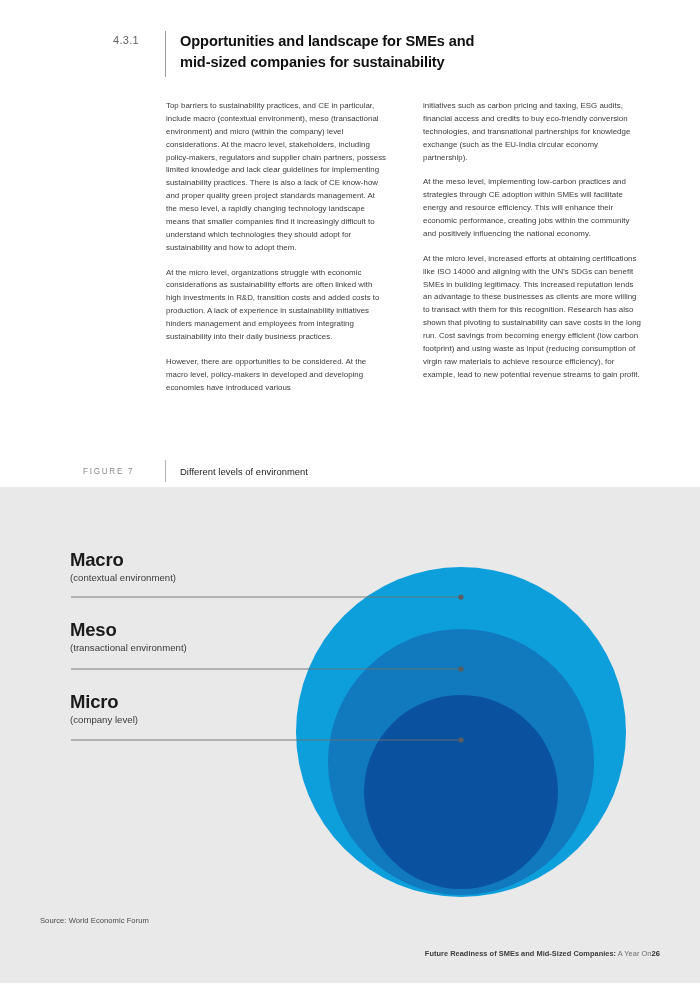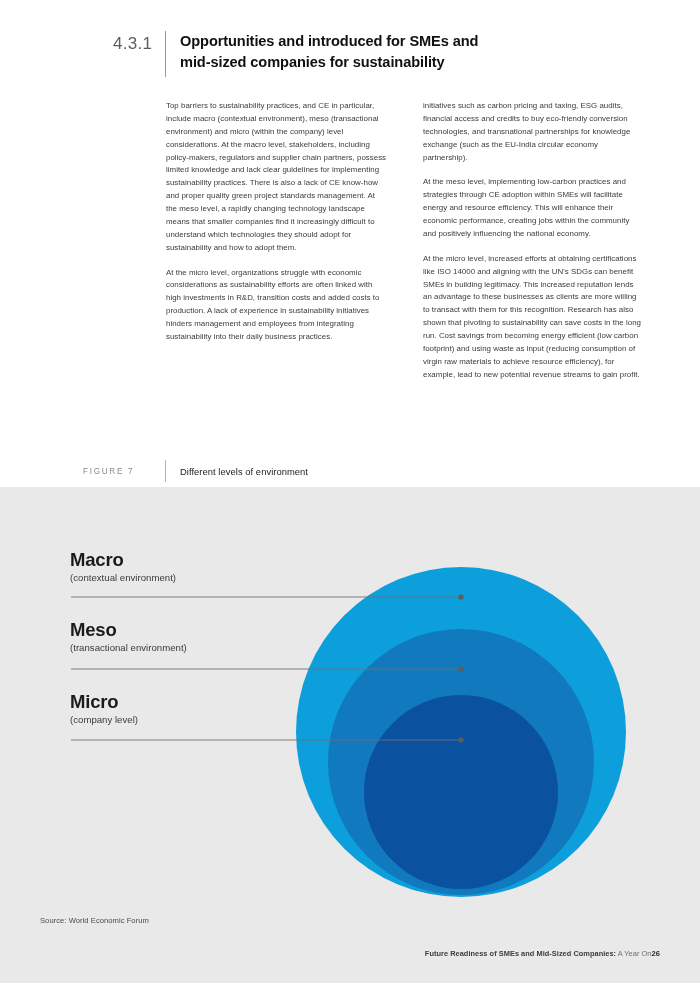--- a/index.html
+++ b/index.html
@@ -13,21 +13,21 @@
 
   
   .article { position: absolute; left: 0; top: 0; width: 700px; height: 487px; background: #fff; }
 
   .heading-row {
     position: absolute; left: 113px; top: 31px; width: 520px;
     display: flex; align-items: flex-start;
   }
   .heading-num {
     width: 52px; flex: 0 0 52px;
-    font-size: 17px; color: #5e5e5e; letter-spacing: .3px;
+    font-size: 11px; color: #5e5e5e; letter-spacing: .3px;
     padding-top: 3px; line-height: 1.2;
   }
   .heading-rule {
     flex: 0 0 1px; width: 1px; background: #9a9a9a;
     align-self: stretch; min-height: 46px; margin-right: 14px;
   }
   .heading-title {
     font-size: 14.6px; font-weight: bold; color: #101010;
     line-height: 1.42; letter-spacing: -0.1px;
   }
@@ -94,29 +94,30 @@
 <body>
 
 <div class="page">
 
   <div class="article">
 
     <div class="heading-row">
       <div class="heading-num">4.3.1</div>
       <div class="heading-rule"></div>
       <div class="heading-title">
-        <div>Opportunities and introduced for SMEs and</div>
+        <div>Opportunities and landscape for SMEs and</div>
         <div>mid-sized companies for sustainability</div>
       </div>
     </div>
 
     <div class="columns">
       <div class="col">
         <p>Top barriers to sustainability practices, and CE in particular, include macro (contextual environment), meso (transactional environment) and micro (within the company) level considerations. At the macro level, stakeholders, including policy-makers, regulators and supplier chain partners, possess limited knowledge and lack clear guidelines for implementing sustainability practices. There is also a lack of CE know-how and proper quality green project standards management. At the meso level, a rapidly changing technology landscape means that smaller companies find it increasingly difficult to understand which technologies they should adopt for sustainability and how to adopt them.</p>
         <p>At the micro level, organizations struggle with economic considerations as sustainability efforts are often linked with high investments in R&amp;D, transition costs and added costs to production. A lack of experience in sustainability initiatives hinders management and employees from integrating sustainability into their daily business practices.</p>
+        <p>However, there are opportunities to be considered. At the macro level, policy-makers in developed and developing economies have introduced various</p>
       </div>
       <div class="col">
         <p>initiatives such as carbon pricing and taxing, ESG audits, financial access and credits to buy eco-friendly conversion technologies, and transnational partnerships for knowledge exchange (such as the EU-India circular economy partnership).</p>
         <p>At the meso level, implementing low-carbon practices and strategies through CE adoption within SMEs will facilitate energy and resource efficiency. This will enhance their economic performance, creating jobs within the community and positively influencing the national economy.</p>
         <p>At the micro level, increased efforts at obtaining certifications like ISO 14000 and aligning with the UN's SDGs can benefit SMEs in building legitimacy. This increased reputation lends an advantage to these businesses as clients are more willing to transact with them for this recognition. Research has also shown that pivoting to sustainability can save costs in the long run. Cost savings from becoming energy efficient (low carbon footprint) and using waste as input (reducing consumption of virgin raw materials to achieve resource efficiency), for example, lead to new potential revenue streams to gain profit.</p>
       </div>
     </div>
 
     <div class="fig-caption">
       <div class="fig-label">FIGURE 7</div>

